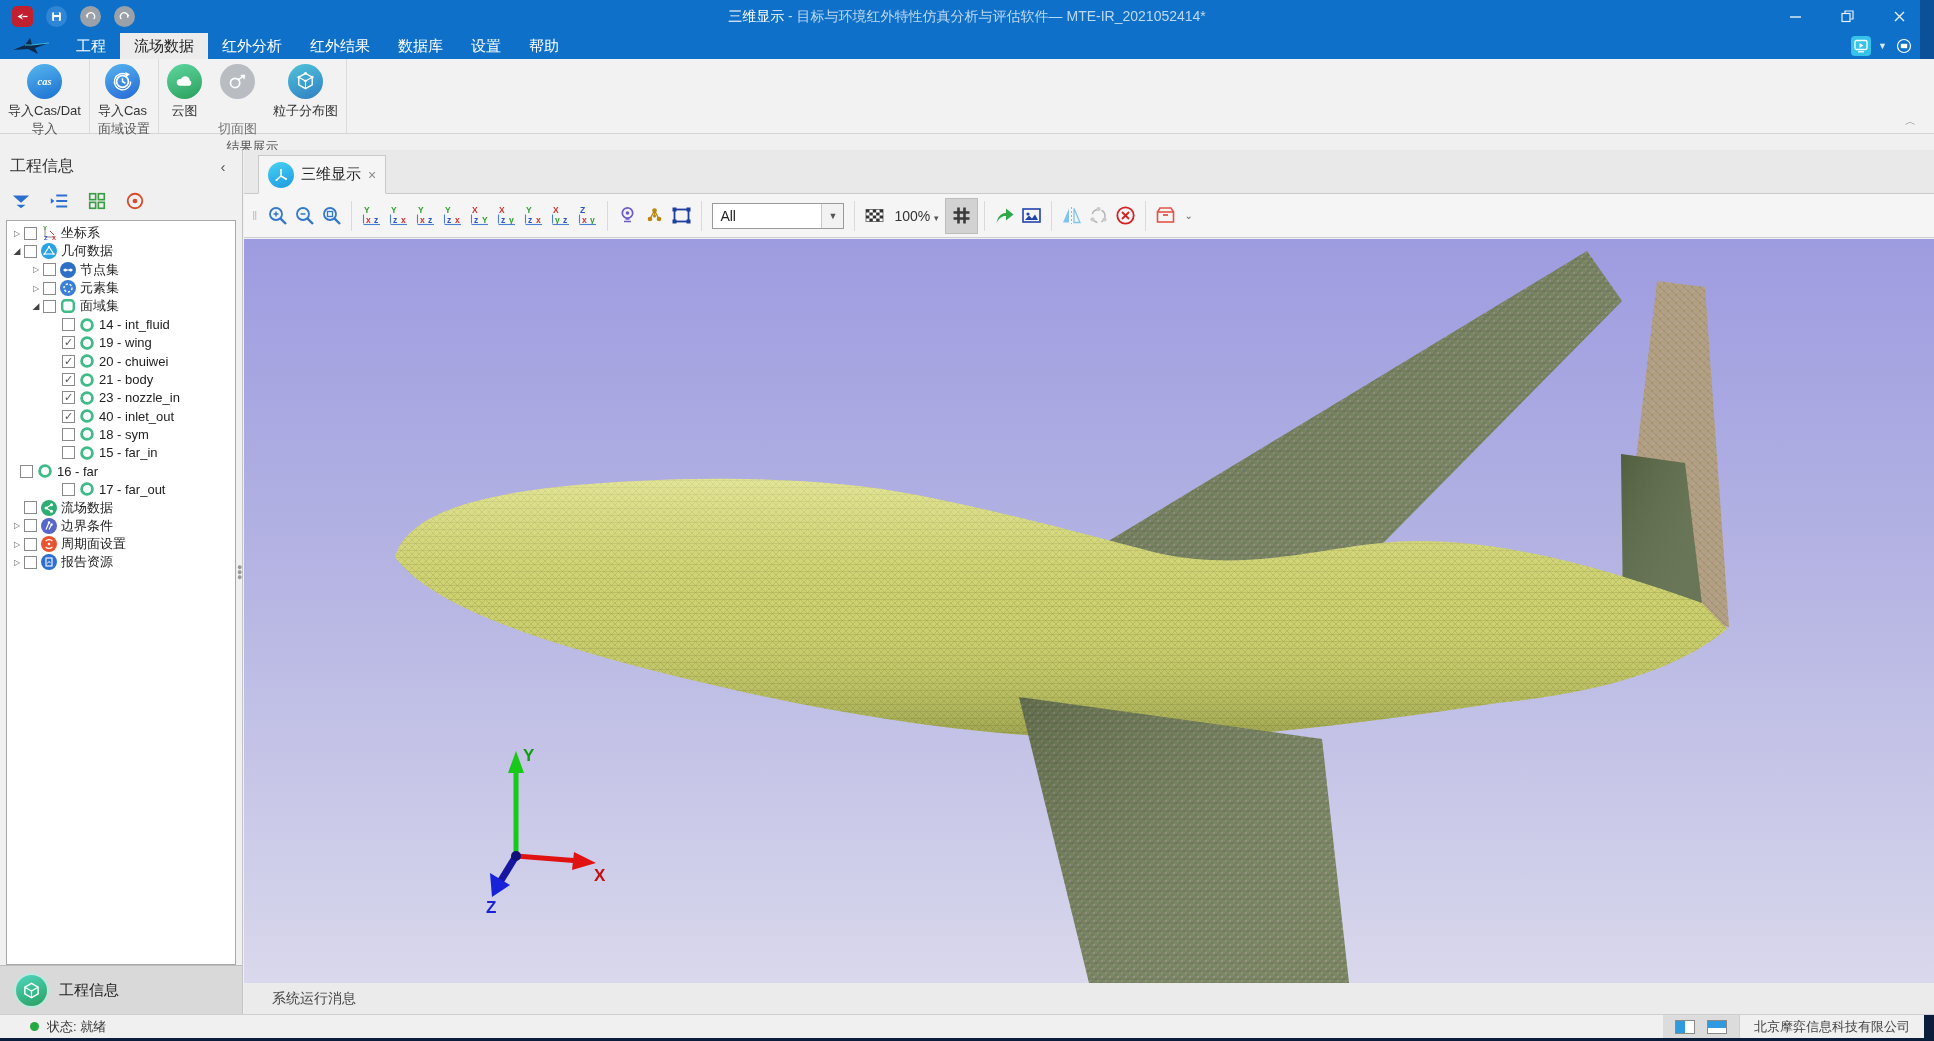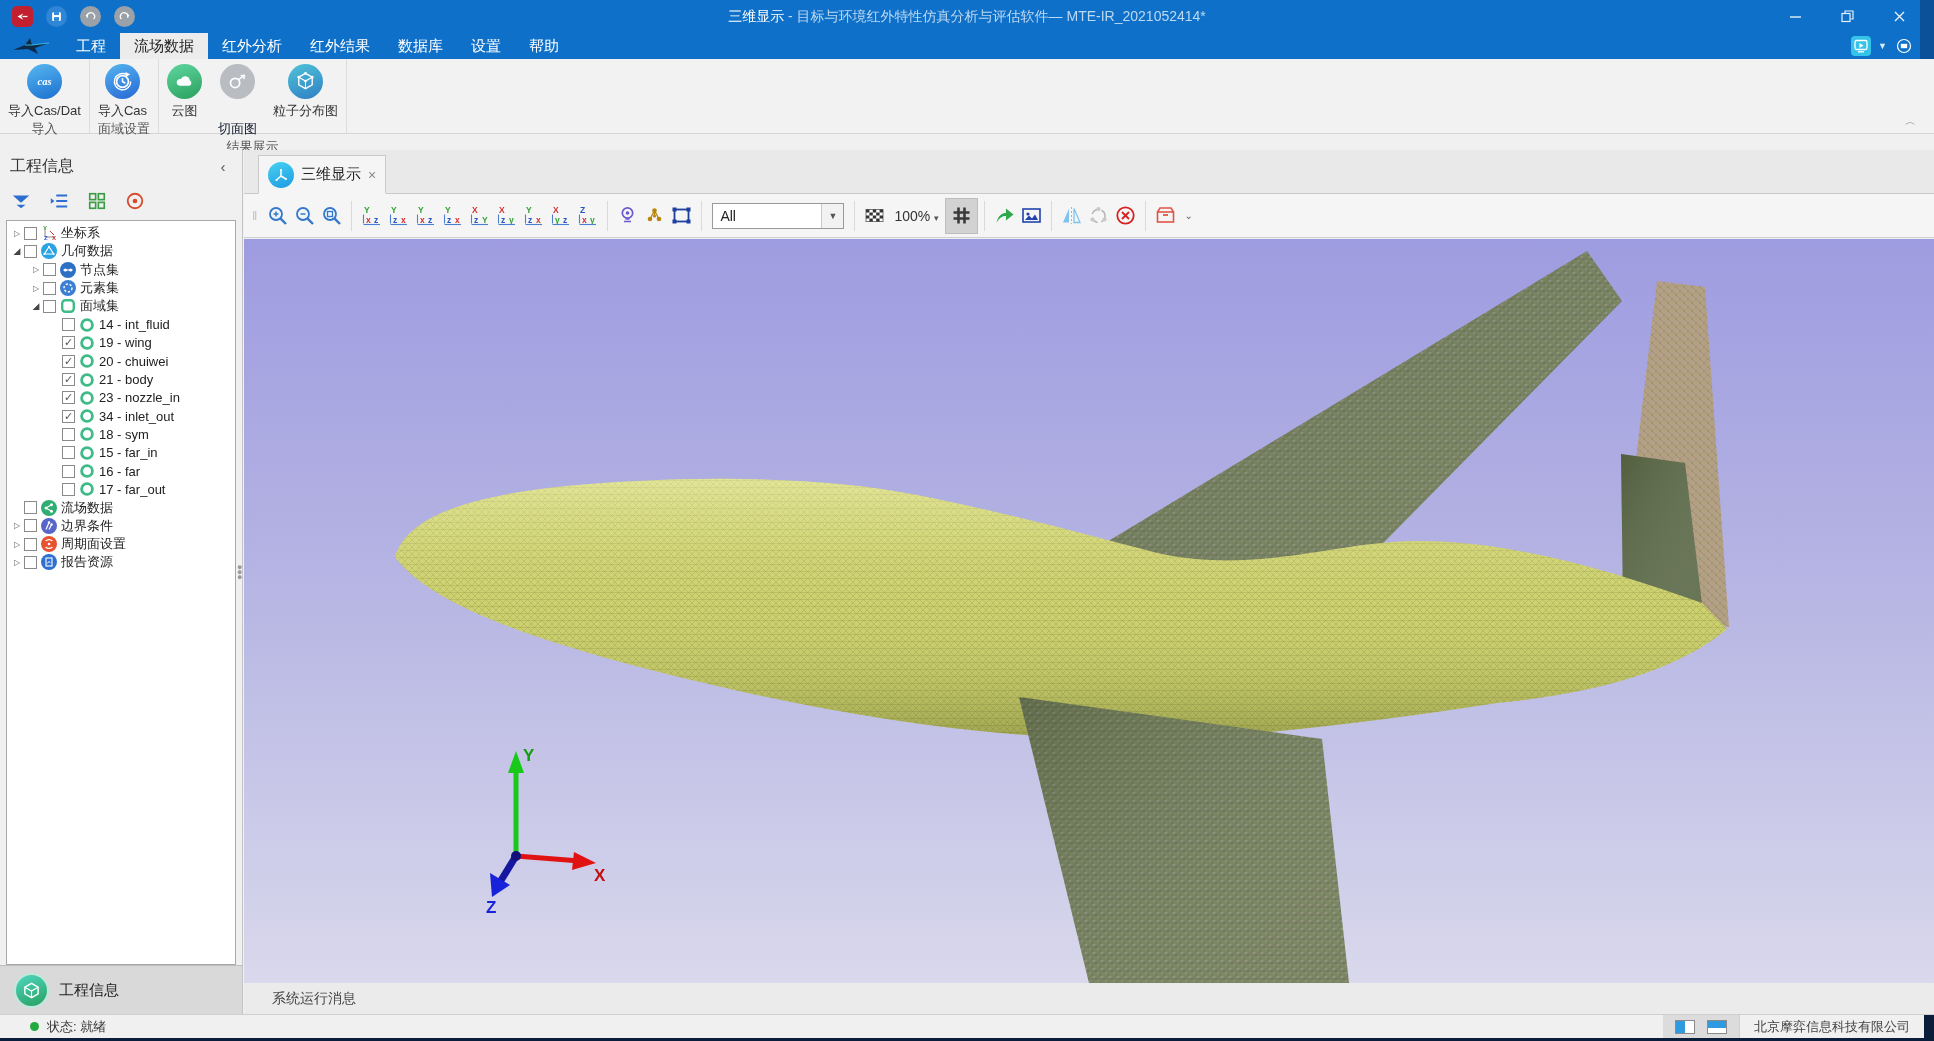--- a/index.html
+++ b/index.html
@@ -40,21 +40,21 @@
   .rbtns { flex:1; display:flex; gap:16px; padding-top:5px; }
   .rbtn { display:flex; flex-direction:column; align-items:center; }
   .ric { width:35px; height:35px; border-radius:50%; display:flex; align-items:center; justify-content:center; }
   .ric svg { width:23px; height:23px; }
   .ric.cas { background:linear-gradient(160deg,#57b8f0,#1b6fd0); }
   .ric.clock { background:linear-gradient(160deg,#55b4ee,#2668d6); }
   .ric.cloud { background:linear-gradient(160deg,#5fd6a0,#2aa05c); }
   .ric.slice { background:#b9bdc2; }
   .ric.particles { background:linear-gradient(160deg,#4fc3d8,#2f7fc4); }
   .rlabel { font-size:13px; color:#333; margin-top:3px; white-space:nowrap; }
-  .rbtn.disabled .rlabel { color:#0f172a;margin-top:21px; }
+  .rbtn.disabled .rlabel { color:#737373;margin-top:21px; }
   .rgroup-label { text-align:center; font-size:13px; color:#555; padding-bottom:5px; }
   .ribbon-collapse { position:absolute; right:18px; bottom:4px; color:#888; font-size:11px; }
 
   
   .left-panel { position:absolute; top:150px; left:0; width:243px; bottom:27px; background:#f0f0f0; border-right:1px solid #c4c4c4; }
   .lp-header { height:33px; display:flex; align-items:center; padding:0 10px; }
   .lp-title { font-size:16px; color:#333; }
   .lp-collapse { margin-left:auto; color:#555; font-size:15px; width:18px; text-align:center; }
   .lp-tools { height:35px; display:flex; align-items:center; gap:16px; padding-left:10px; }
   .lp-tool { width:22px; height:22px; display:flex; align-items:center; justify-content:center; }
@@ -415,21 +415,21 @@
         <span>23 - nozzle_in</span>
       </div>
       <div class="trow" style="padding-left: 42px;">
         <span class="twisty"></span>
         <span class="cb">✓</span>
         <span class="nico">
           <svg viewBox="0 0 16 16">
             <circle cx="8" cy="8" r="5.4" stroke="#3fbb87" stroke-width="2.8" fill="none"></circle>
           </svg>
         </span>
-        <span>34 - inlet_out</span>
+        <span>40 - inlet_out</span>
       </div>
       <div class="trow" style="padding-left: 42px;">
         <span class="twisty"></span>
         <span class="cb"></span>
         <span class="nico">
           <svg viewBox="0 0 16 16">
             <circle cx="8" cy="8" r="5.4" stroke="#3fbb87" stroke-width="2.8" fill="none"></circle>
           </svg>
         </span>
         <span>18 - sym</span>
@@ -437,21 +437,21 @@
       <div class="trow" style="padding-left: 42px;">
         <span class="twisty"></span>
         <span class="cb"></span>
         <span class="nico">
           <svg viewBox="0 0 16 16">
             <circle cx="8" cy="8" r="5.4" stroke="#3fbb87" stroke-width="2.8" fill="none"></circle>
           </svg>
         </span>
         <span>15 - far_in</span>
       </div>
-      <div class="trow" style="padding-left: 42px;">
+      <div class="trow" style="">
         <span class="twisty"></span>
         <span class="cb"></span>
         <span class="nico">
           <svg viewBox="0 0 16 16">
             <circle cx="8" cy="8" r="5.4" stroke="#3fbb87" stroke-width="2.8" fill="none"></circle>
           </svg>
         </span>
         <span>16 - far</span>
       </div>
       <div class="trow" style="padding-left: 42px;">

